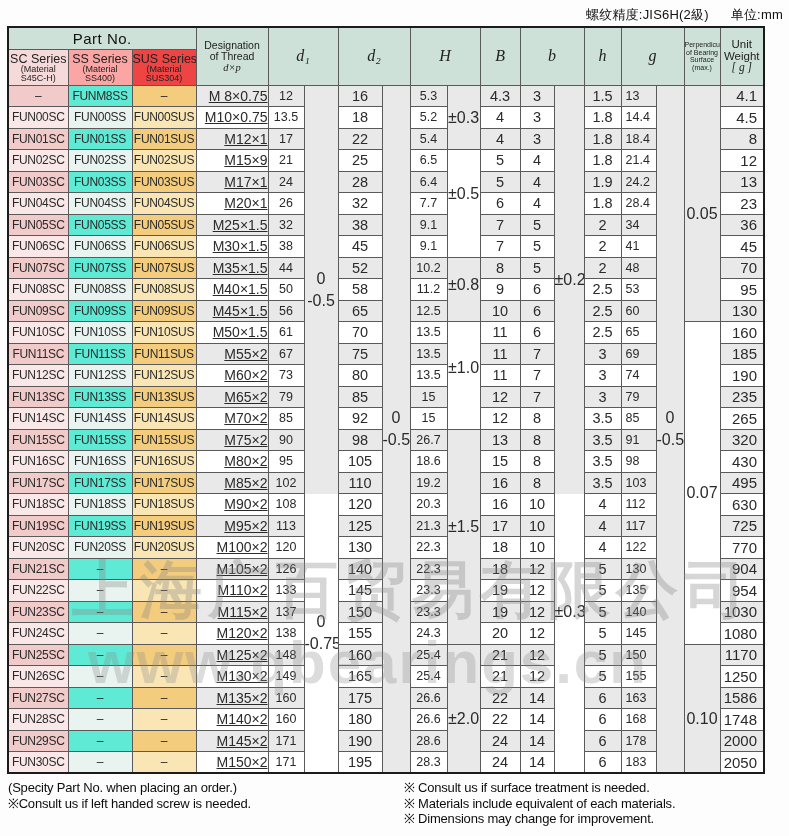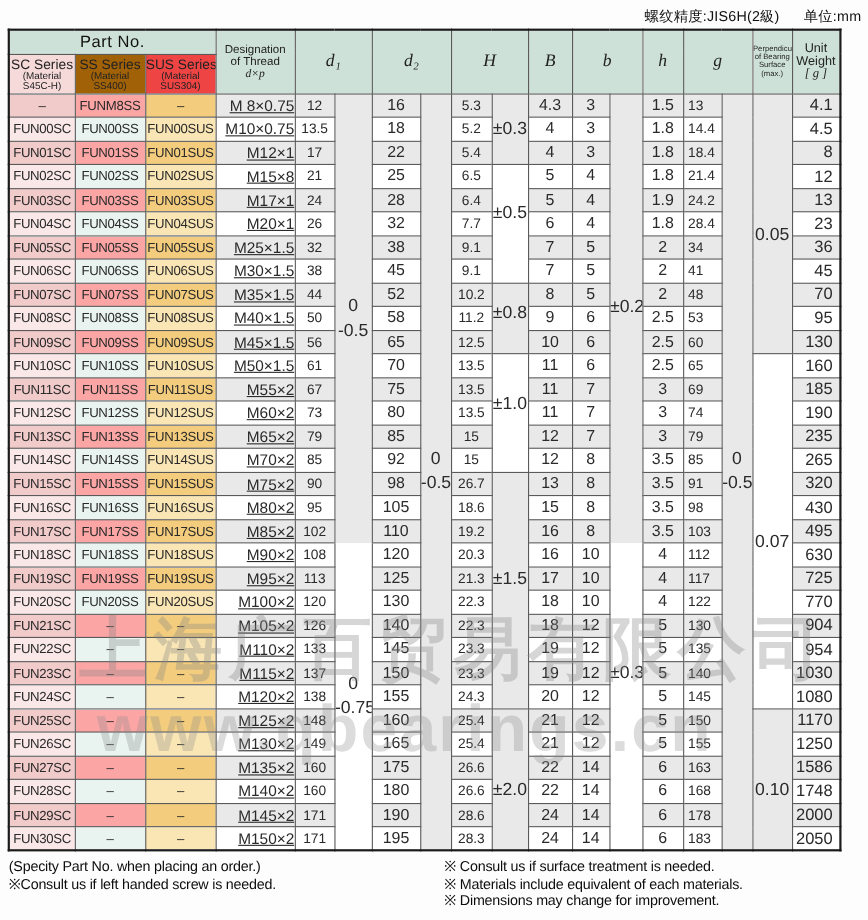--- a/index.html
+++ b/index.html
@@ -31,34 +31,34 @@
     overflow:hidden;
     white-space:nowrap;
   }
   thead th { background:#cde1d8; font-weight:normal; }
   thead tr.r1 { height:22px; }
   thead tr.r2 { height:36px; }
   th.partno { font-size:15px; color:#111; letter-spacing:0.5px; }
   th.series { font-size:12.5px; line-height:12px; padding-top:1px; }
   th.series .mat { font-size:9px; line-height:9px; display:block; }
   th.sc-h { background:#f6dada; }
-  th.ss-h { background:#a16207; }
+  th.ss-h { background:#fca5a5; }
   th.sus-h { background:#ef4444; }
   th.desig { font-size:10.5px; line-height:11px; }
   .ital { font-family:"Liberation Serif", serif; font-style:italic; }
   th.letter { font-family:"Liberation Serif", serif; font-style:italic; font-size:16px; }
   th.perp-h { font-size:7px; line-height:7.5px; }
   th.weight-h { font-size:11.5px; line-height:11.5px; }
 
   tbody tr { height:21.5px; }
   tbody td { font-size:12.5px; text-align:center; color:#2a2a2a; }
   tr.odd td { background:#e9e9e9; }
   tr.even td { background:#ffffff; }
   tr.odd td.col-sc { background:#f1caca; }  tr.even td.col-sc { background:#fae8e8; }
-  tr.odd td.col-ss { background:#fca5a5; }  tr.even td.col-ss { background:#e9f4f0; }
+  tr.odd td.col-ss { background:#5eead4; }  tr.even td.col-ss { background:#e9f4f0; }
   tr.odd td.col-sus { background:#f3cd7d; } tr.even td.col-sus { background:#f9e6b4; }
   td.col-sc, td.col-ss, td.col-sus { font-size:12px; letter-spacing:-0.3px; }
   td.col-thread { text-align:right; padding-left:3px; font-size:14px;text-decoration:underline; }
   td.col-d2, td.col-B, td.col-b, td.col-h { font-size:14.5px; }
   td.col-g { text-align:left; padding-left:4px; }
   td.col-wt { text-align:right; padding-right:6px; font-size:15px; }
   td.tol { font-size:16px; vertical-align:middle; }
   td.tol .tol-text { line-height:21.5px; }
   td.ph-a { background:repeating-linear-gradient(to bottom,#e9e9e9 0 21.5px,#ffffff 21.5px 43px); }
   td.ph-b { background:repeating-linear-gradient(to bottom,#ffffff 0 21.5px,#e9e9e9 21.5px 43px); }
@@ -218,21 +218,21 @@
         <td class="col-B">4</td>
         <td class="col-b">3</td>
         <td class="col-h">1.8</td>
         <td class="col-g">18.4</td>
         <td class="col-wt">8</td>
       </tr>
       <tr class="even">
         <td class="col-sc">FUN02SC</td>
         <td class="col-ss">FUN02SS</td>
         <td class="col-sus">FUN02SUS</td>
-        <td class="col-thread">M15×8</td>
+        <td class="col-thread">M15×9</td>
         <td class="col-d1">21</td>
         <td class="col-d2">25</td>
         <td class="col-H">6.5</td>
         <td class="tol col-Ht ph-b" rowspan="5">
           <div class="tol-text" style="transform: translateY(-10px);">±0.5</div>
         </td>
         <td class="col-B">5</td>
         <td class="col-b">4</td>
         <td class="col-h">1.8</td>
         <td class="col-g">21.4</td>

